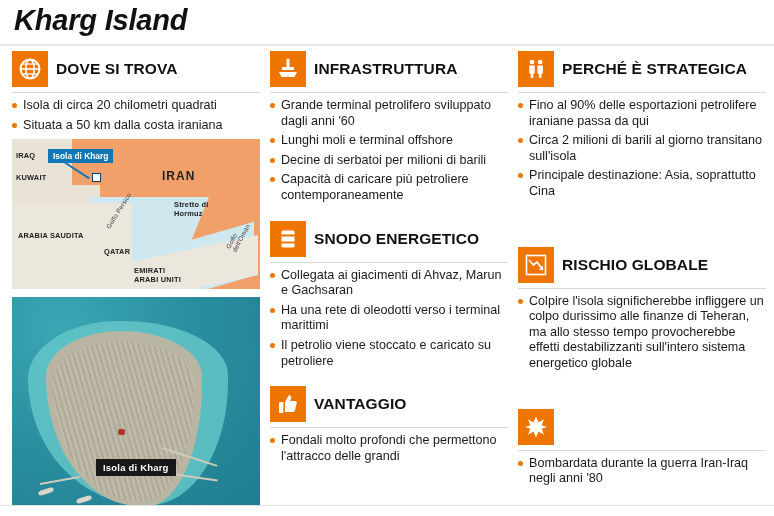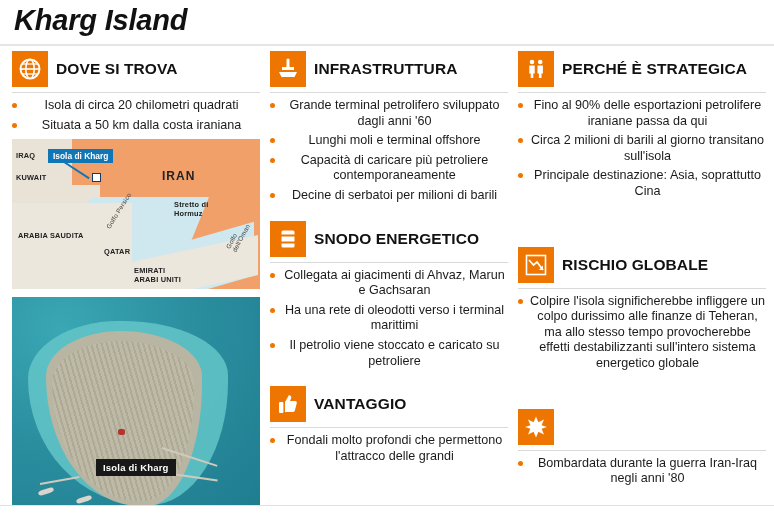--- a/index.html
+++ b/index.html
@@ -41,21 +41,21 @@
   .sec-title{
     font-size:15.5px;font-weight:bold;color:#111;letter-spacing:0.1px;
     line-height:1.05;
   }
   .sec-rule{height:1px;background:#d9d9d9;margin:4px 0 5px 0;}
 
   
   ul.bul{list-style:none;margin:0;padding:0;}
   ul.bul li{
     position:relative;padding-left:11px;margin-bottom:4px;
-    font-size:12.6px;line-height:1.24;color:#1b1b1b;text-align:center;
+    font-size:12.6px;line-height:1.24;color:#1b1b1b;
   }
   ul.bul li:before{
     content:"";position:absolute;left:0;top:5px;
     width:5px;height:5px;background:#ee7600;border-radius:50%;
   }
 
   
   .map{
     position:relative;width:248px;height:150px;margin-top:6px;
     background:#0ea5e9;overflow:hidden;border:0;
@@ -225,22 +225,22 @@
             <rect x="6" y="10" width="12" height="3" fill="#fff"></rect>
             <circle cx="12" cy="3" r="1.6" fill="#fff"></circle>
           </svg>
         </div>
         <div class="sec-title">INFRASTRUTTURA</div>
       </div>
       <div class="sec-rule"></div>
       <ul class="bul">
         <li>Grande terminal petrolifero sviluppato dagli anni '60</li>
         <li>Lunghi moli e terminal offshore</li>
+        <li>Decine di serbatoi per milioni di barili</li>
         <li>Capacità di caricare più petroliere contemporaneamente</li>
-        <li>Decine di serbatoi per milioni di barili</li>
       </ul>
     </div>
 
     <div class="sec" style="margin-top:16px;">
       <div class="sec-head">
         <div class="ico">
           <svg width="24" height="24" viewBox="0 0 24 24">
             <rect x="5.5" y="3.5" width="13" height="17" rx="1.5" fill="#fff"></rect>
             <rect x="4.5" y="7.5" width="15" height="2" fill="#ee7600"></rect>
             <rect x="4.5" y="14.5" width="15" height="2" fill="#ee7600"></rect>

